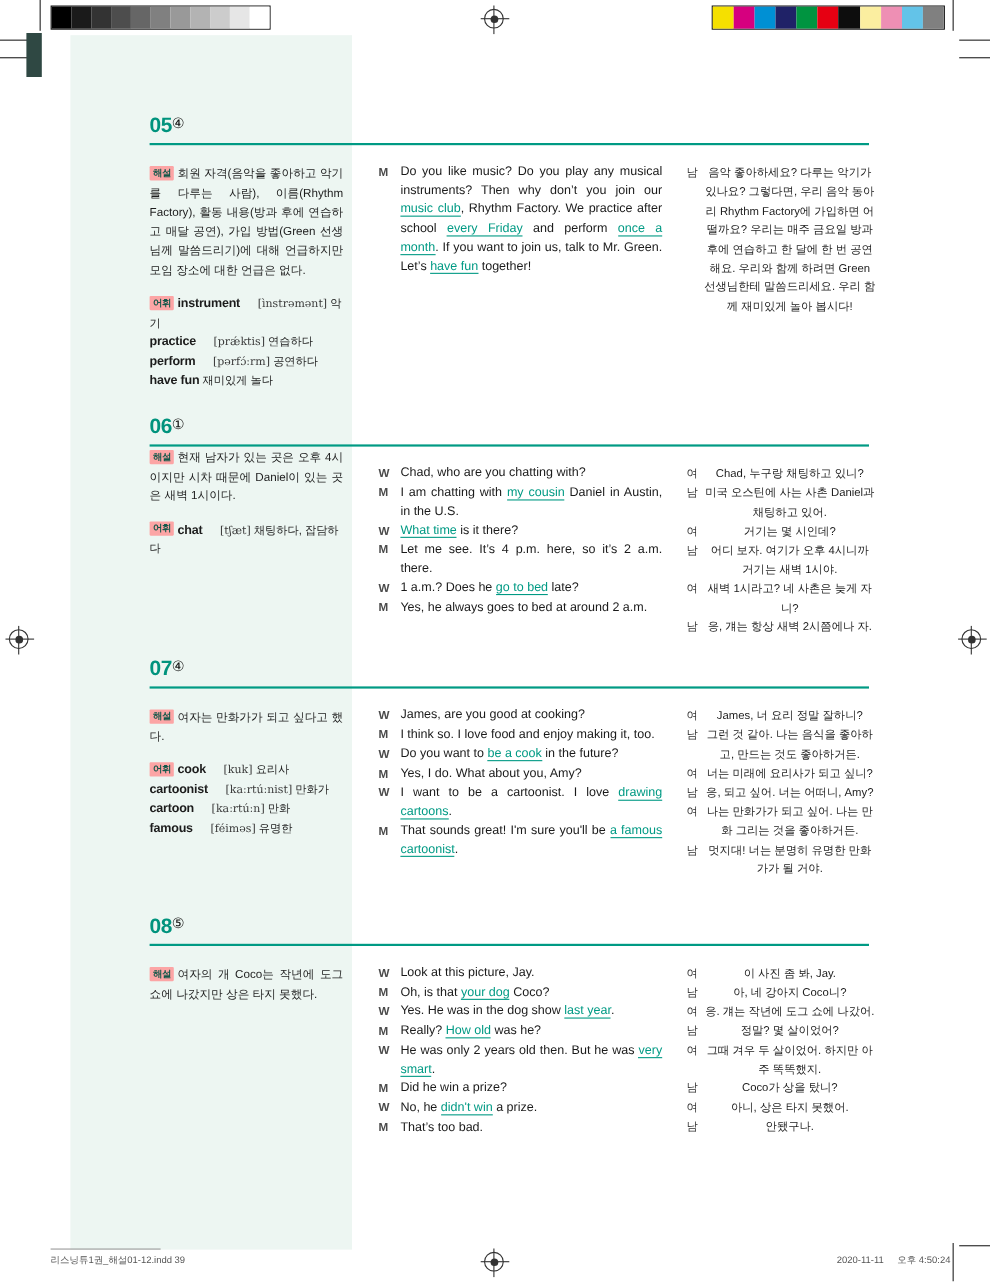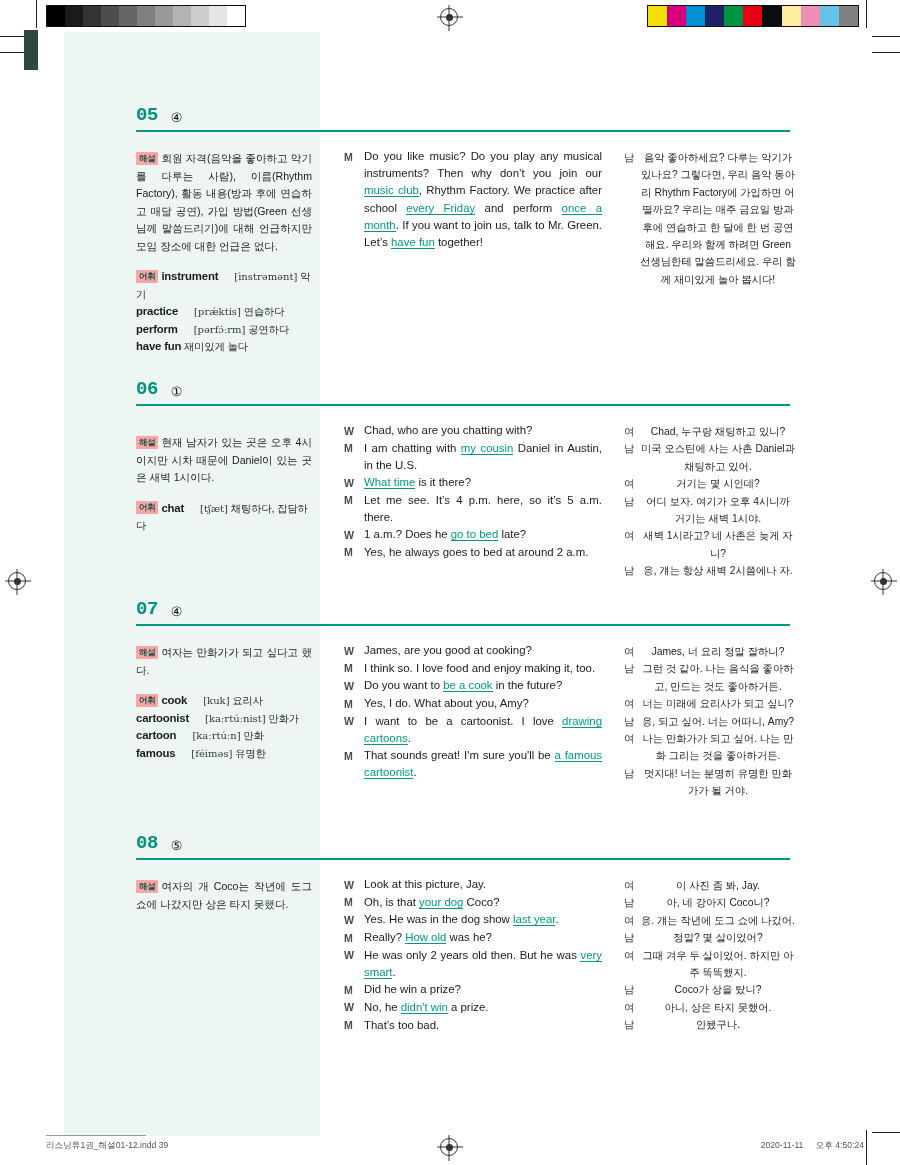--- a/index.html
+++ b/index.html
@@ -92,23 +92,21 @@
     width: 900px;
   }
 
   .qblock { position: absolute; left: 0; width: 900px; }
 
   .q-head {
     position: absolute;
     left: 136px;
     top: 0;
     display: flex;
-    align-items: flex-end;
-    gap: 13px;
-    font-family: Liberation Mono, monospace;
+    align-items: flex-start;
   }
   .q-num {
     font-weight: bold;
     font-size: 19px;
     color: #00937d;
     letter-spacing: -0.5px;
   }
   .q-ans {
     font-size: 13px;
     color: #141414;
@@ -313,42 +311,42 @@
             <span class="ttext">음악 좋아하세요? 다루는 악기가 있나요? 그렇다면, 우리 음악 동아리 Rhythm Factory에 가입하면 어떨까요? 우리는 매주 금요일 방과 후에 연습하고 한 달에 한 번 공연해요. 우리와 함께 하려면 Green 선생님한테 말씀드리세요. 우리 함께 재미있게 놀아 봅시다!</span>
           </div>
         </div>
       </div>
       <div class="qblock" style="top: 378px;">
         <div class="q-head">
           <span class="q-num">06</span>
           <span class="q-ans">①</span>
         </div>
         <div class="q-rule"></div>
-        <div class="col-left" style="top: 56px;">
+        <div class="col-left" style="top: 30px;">
           <div class="expl"><span class="tagchip">해설</span>현재 남자가 있는 곳은 오후 4시이지만 시차 때문에 Daniel이 있는 곳은 새벽 1시이다.</div>
           <div class="voca">
             <div class="voca-line"><span class="tagchip">어휘</span><span class="voca-w">chat</span><span class="ipa">[tʃæt]</span><span class="kor"> 채팅하다, 잡담하다</span></div>
           </div>
         </div>
         <div class="col-mid" style="top: 44px;">
           <div class="line">
             <span class="spk">W</span>
             <span class="utter">Chad, who are you chatting with?</span>
           </div>
           <div class="line">
             <span class="spk">M</span>
             <span class="utter">I am chatting with <span class="hl">my cousin</span> Daniel in Austin, in the U.S.</span>
           </div>
           <div class="line">
             <span class="spk">W</span>
             <span class="utter"><span class="hl">What time</span> is it there?</span>
           </div>
           <div class="line">
             <span class="spk">M</span>
-            <span class="utter">Let me see. It’s 4 p.m. here, so it’s 5 a.m. there.</span>
+            <span class="utter">Let me see. It’s 4 p.m. here, so it’s 2 a.m. there.</span>
           </div>
           <div class="line">
             <span class="spk">W</span>
             <span class="utter">1 a.m.? Does he <span class="hl">go to bed</span> late?</span>
           </div>
           <div class="line">
             <span class="spk">M</span>
             <span class="utter">Yes, he always goes to bed at around 2 a.m.</span>
           </div>
         </div>

